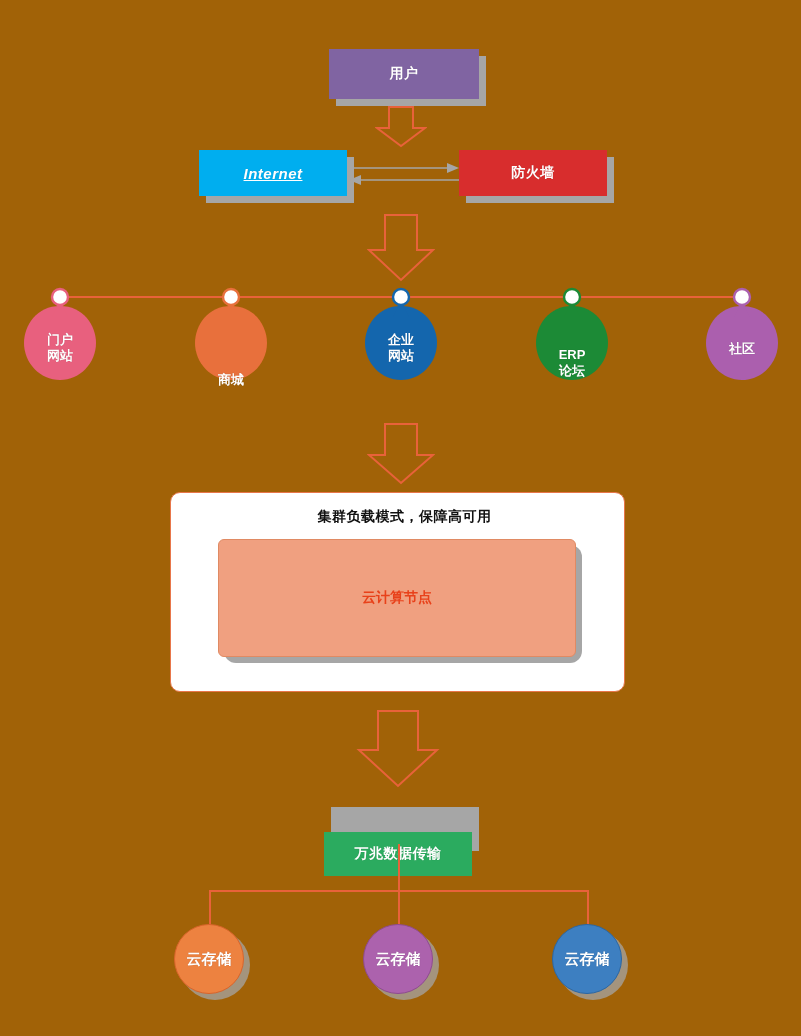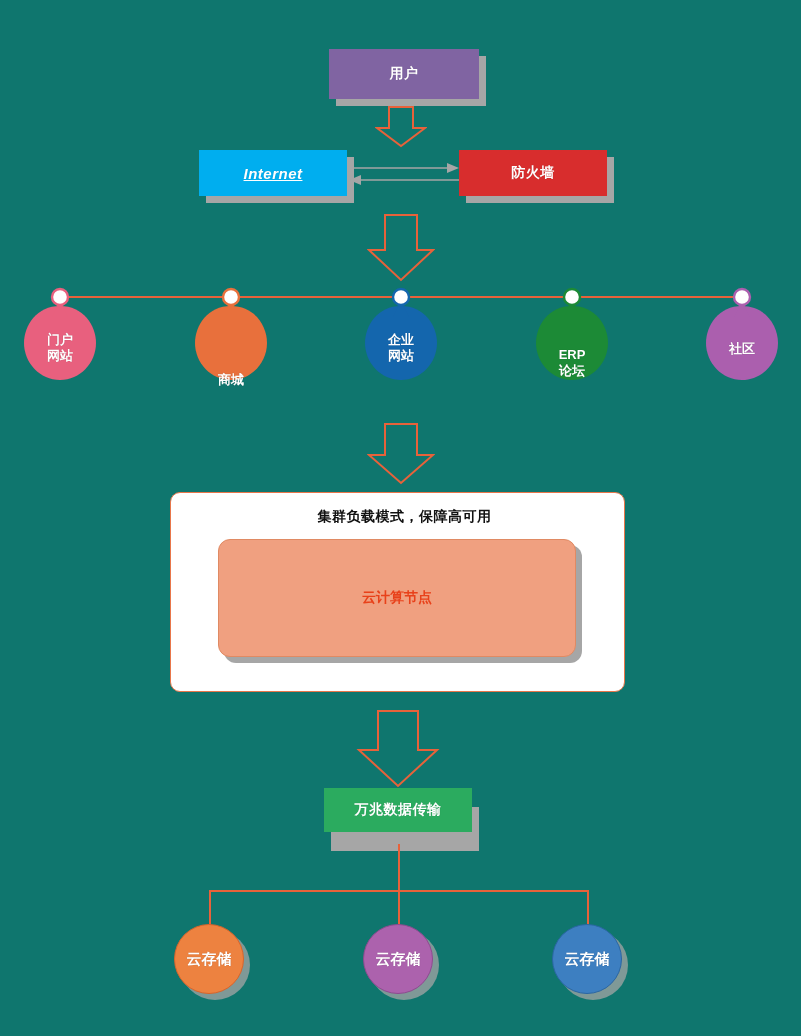--- a/index.html
+++ b/index.html
@@ -8,21 +8,21 @@
     background: #ffffff;
   }
   body {
     font-family: "Liberation Sans", "DejaVu Sans", sans-serif;
   }
   #canvas {
     position: relative;
     width: 801px;
     height: 1036px;
     overflow: hidden;
-    background: #0f766e;
+    background: #a16207;
   }
   .node-box {
     position: absolute;
     box-sizing: border-box;
     display: flex;
     align-items: center;
     justify-content: center;
     color: #ffffff;
     font-weight: bold;
     letter-spacing: 0.5px;
@@ -51,21 +51,21 @@
 
   #firewall-box {
     left: 459px; top: 150px; width: 148px; height: 46px;
     background: #d82d2d;
     font-size: 14px;
     align-items: center;
   }
   #firewall-shadow { left: 466px; top: 157px; width: 148px; height: 46px; }
 
   #data-box {
-    left: 324px; top: 788px; width: 148px; height: 44px;
+    left: 324px; top: 832px; width: 148px; height: 44px;
     background: #2bab5f;
     font-size: 14px;
   }
   #data-shadow { left: 331px; top: 807px; width: 148px; height: 44px; }
 
   
   .down-arrow { position: absolute; }
 
   
   #timeline-line {
@@ -110,21 +110,21 @@
     position: absolute;
     left: 224px; top: 545px; width: 358px; height: 118px;
     background: #a6a6a6;
     border-radius: 12px;
   }
   #cluster-inner {
     position: absolute;
     left: 218px; top: 539px; width: 358px; height: 118px;
     background: #f0a080;
     border: 1px solid #e08a63;
-    border-radius: 12px;
+    border-radius: 6px;
     box-sizing: border-box;
     display: flex;
     align-items: center;
     justify-content: center;
     color: #e8411a;
     font-weight: bold;
     font-size: 14px;
   }
 
   

